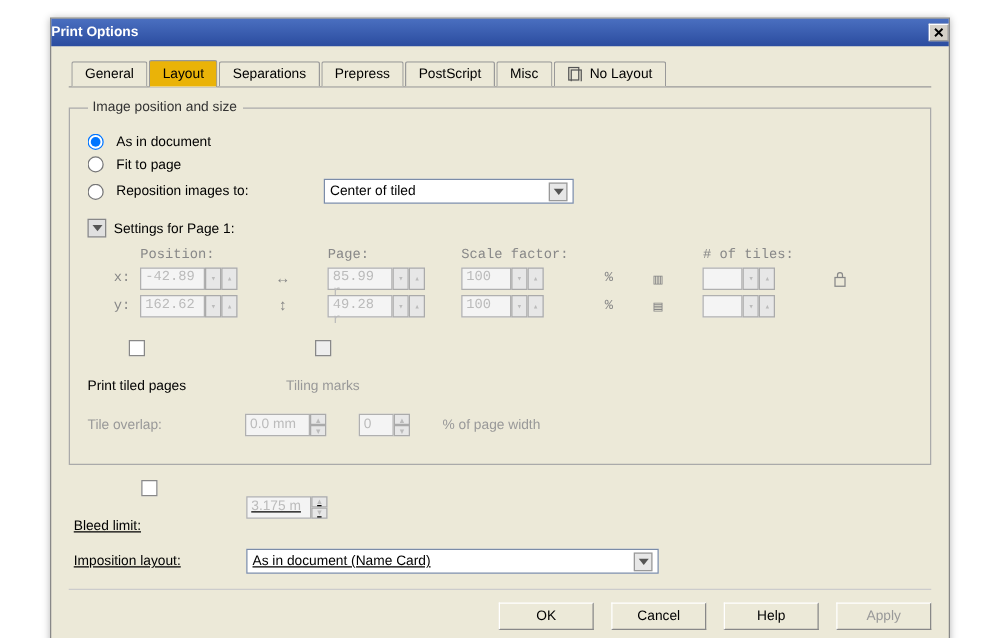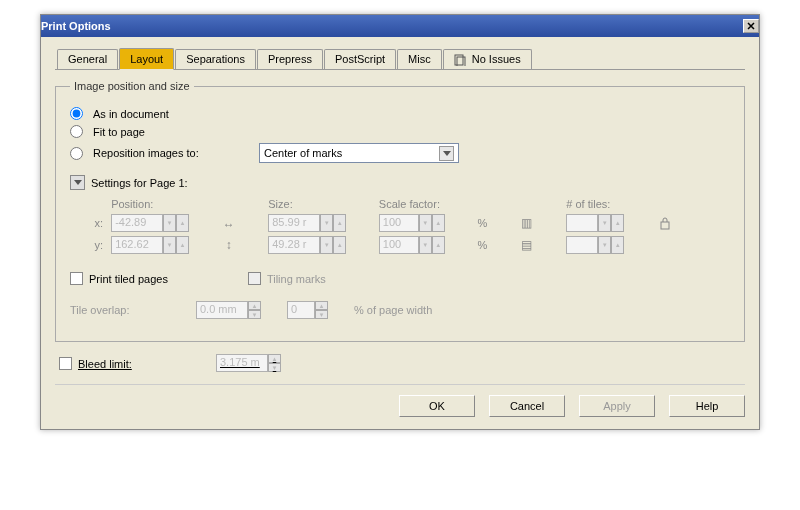--- a/index.html
+++ b/index.html
@@ -15,31 +15,31 @@
 .tab-icon { display: inline-block; width: 12px; height: 12px; vertical-align: middle; margin-right: 3px; }
 fieldset.groupbox { border: 1px solid #aaa; padding: 10px 14px 14px; margin-bottom: 12px; position: relative; }
 fieldset.groupbox legend { padding: 0 4px; font-size: 11px; color: #333; }
 .radio-row { display: flex; align-items: center; margin: 5px 0; gap: 6px; }
 .radio-row input[type=radio] { margin-right: 4px; }
 .select { background: #fff; border: 1px solid #7b8ca8; height: 20px; padding: 2px 4px; font-size: 11px; display: inline-flex; align-items: center; justify-content: space-between; cursor: pointer; }
 .select .sel-text { flex: 1; }
 .select .sel-arrow { background: #e7e7e7; border: 1px solid #999; width: 15px; height: 15px; display: flex; align-items: center; justify-content: center; margin-left: 6px; }
 .settings-header { display: flex; align-items: center; gap: 6px; margin: 12px 0 8px; }
 .dropdown-btn { width: 15px; height: 15px; background: #e0e0e0; border: 1px solid #888; display: flex; align-items: center; justify-content: center; cursor: pointer; }
-.grid { display: grid; grid-template-columns: auto auto auto auto auto auto auto auto auto auto; gap: 4px 8px; align-items: center; margin-bottom: 10px; }
+.grid { display: grid; grid-template-columns: auto auto auto auto auto auto auto auto auto auto; gap: 4px 8px; align-items: center; margin-bottom: 10px; font-family: Liberation Mono, monospace; }
 .col-header { color: #888; font-size: 11px; }
 .axis-label { color: #888; font-size: 11px; text-align: right; }
 .num-input { display: flex; align-items: flex-end; }
 .num-input .field { background: #f4f4f4; border: 1px solid #b0b0b0; height: 18px; width: 52px; padding: 1px 3px; font-size: 11px; color: #888; }
 .num-input .spinner { display: flex; flex-direction: row; }
 .spin-btn { width: 13px; height: 18px; background: #e7e7e7; border: 1px solid #aaa; display: flex; align-items: center; justify-content: center; font-size: 7px; color: #666; cursor: pointer; }
 .dim-icon { width: 14px; height: 14px; color: #888; display: flex; align-items: center; justify-content: center; font-size: 12px; }
 .pct { color: #888; font-size: 11px; }
 .lock-icon { width: 16px; height: 18px; display: inline-flex; align-items: center; justify-content: center; color: #888; }
-.check-row { display: flex; align-items: flex-end; gap: 6px; margin: 8px 0; }
+.check-row { display: flex; align-items: center; gap: 18px; margin: 8px 0; flex-direction: column; }
 .check-row.disabled { color: #999; }
 .cbx { width: 13px; height: 13px; background: #fff; border: 1px solid #888; }
 .overlap-row { display: flex; align-items: center; gap: 26px; margin: 8px 0; color: #999; }
 .bottom-row { display: flex; align-items: center; gap: 18px; margin: 6px 4px 12px; text-decoration: underline; }
 .label-std { min-width: 120px; }
 .buttons { display: flex; justify-content: flex-end; gap: 14px; border-top: 1px solid #ccc; padding-top: 10px; }
 .btn { min-width: 76px; height: 22px; background: #ece9d8; border: 1px solid #888; border-top-color: #fff; border-left-color: #fff; font-size: 11px; cursor: pointer; }
 .btn.disabled { color: #999; }
 .tri-down { display: inline-block; width: 0; height: 0; border-left: 4px solid transparent; border-right: 4px solid transparent; border-top: 5px solid #555; }
 .disabled-section .field, .disabled-section .spin-btn { color: #bbb; }
@@ -66,58 +66,58 @@
       <div class="tab">Prepress</div>
       <div class="tab">PostScript</div>
       <div class="tab">Misc</div>
       <div class="tab">
         <span class="tab-icon">
           <svg width="12" height="12" viewBox="0 0 12 12">
               <rect x="1" y="1" width="8" height="10" fill="none" stroke="#555" stroke-width="1"></rect>
               <rect x="3" y="3" width="8" height="10" fill="none" stroke="#555" stroke-width="1"></rect>
             </svg>
         </span>
-        <span>No Issues</span>
+        <span>No Layout</span>
       </div>
     </div>
 
     <fieldset class="groupbox">
       <legend>Image position and size</legend>
 
       <div class="radio-row">
         <input type="radio" name="pos" checked="" style="">
         <span>As in document</span>
       </div>
       <div class="radio-row">
         <input type="radio" name="pos" style="">
         <span>Fit to page</span>
       </div>
       <div class="radio-row">
         <input type="radio" name="pos" style="">
         <span style="min-width:160px">Reposition images to:</span>
         <div class="select" style="width:200px">
-          <span class="sel-text">Center of marks</span>
+          <span class="sel-text">Center of tiled</span>
           <span class="sel-arrow">
               <span class="tri-down"></span>
             </span>
         </div>
       </div>
 
       <div class="settings-header">
         <div class="dropdown-btn">
             <span class="tri-down"></span>
           </div>
         <span>Settings for Page 1:</span>
       </div>
 
       <div class="grid disabled-section">
         <span></span>
         <span class="col-header">Position:</span>
         <span></span>
-        <span class="col-header">Size:</span>
+        <span class="col-header">Page:</span>
         <span class="col-header">Scale factor:</span>
         <span></span>
         <span></span>
         <span class="col-header"># of tiles:</span>
         <span></span>
         <span></span>
 
         <span class="axis-label">x:</span>
         <div class="num-input">
           <div class="field">-42.89</div>
@@ -232,21 +232,30 @@
       </div>
       <div class="num-input disabled-section">
         <div class="field">3.175 m</div>
         <div class="spinner" style="flex-direction:column">
             <div class="spin-btn" style="height:9px">▴</div>
             <div class="spin-btn" style="height:9px">▾</div>
           </div>
       </div>
     </div>
 
+    <div class="bottom-row">
+      <span class="label-std" style="margin-left:0">Imposition layout:</span>
+      <div class="select" style="width:330px">
+        <span class="sel-text">As in document (Name Card)</span>
+        <span class="sel-arrow">
+            <span class="tri-down"></span>
+          </span>
+      </div>
+    </div>
 
     <div class="buttons">
       <button class="btn">OK</button>
       <button class="btn">Cancel</button>
+      <button class="btn">Help</button>
       <button class="btn disabled">Apply</button>
-      <button class="btn">Help</button>
     </div>
   </div>
 </div>
 
 </body></html>

